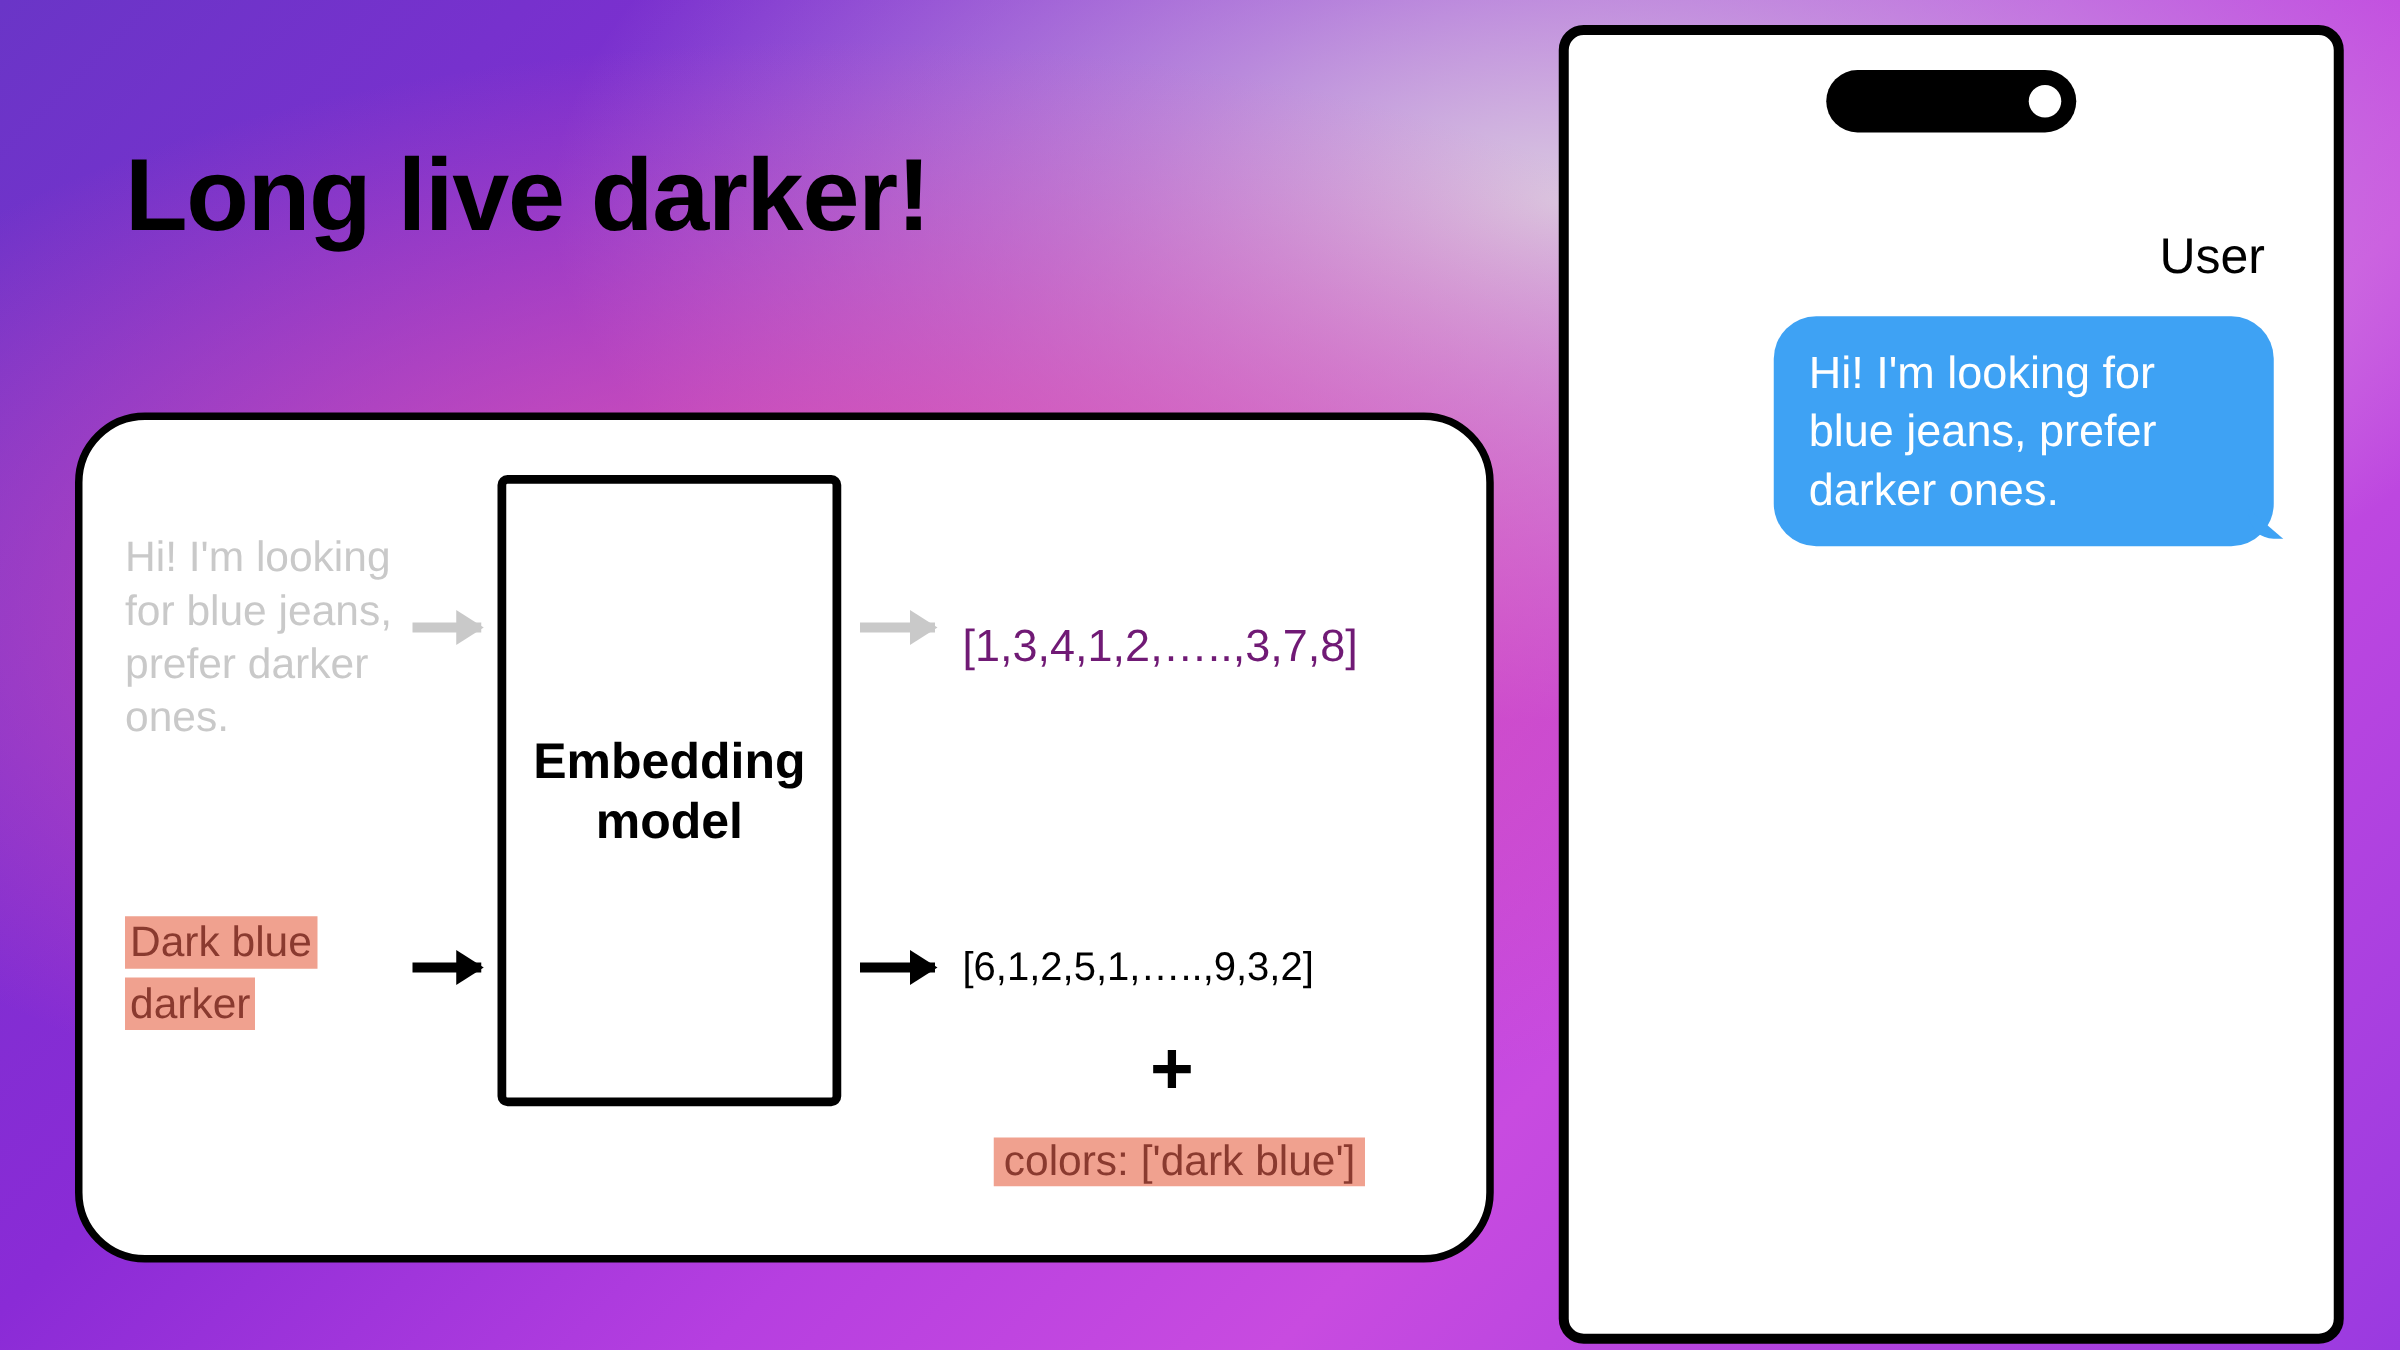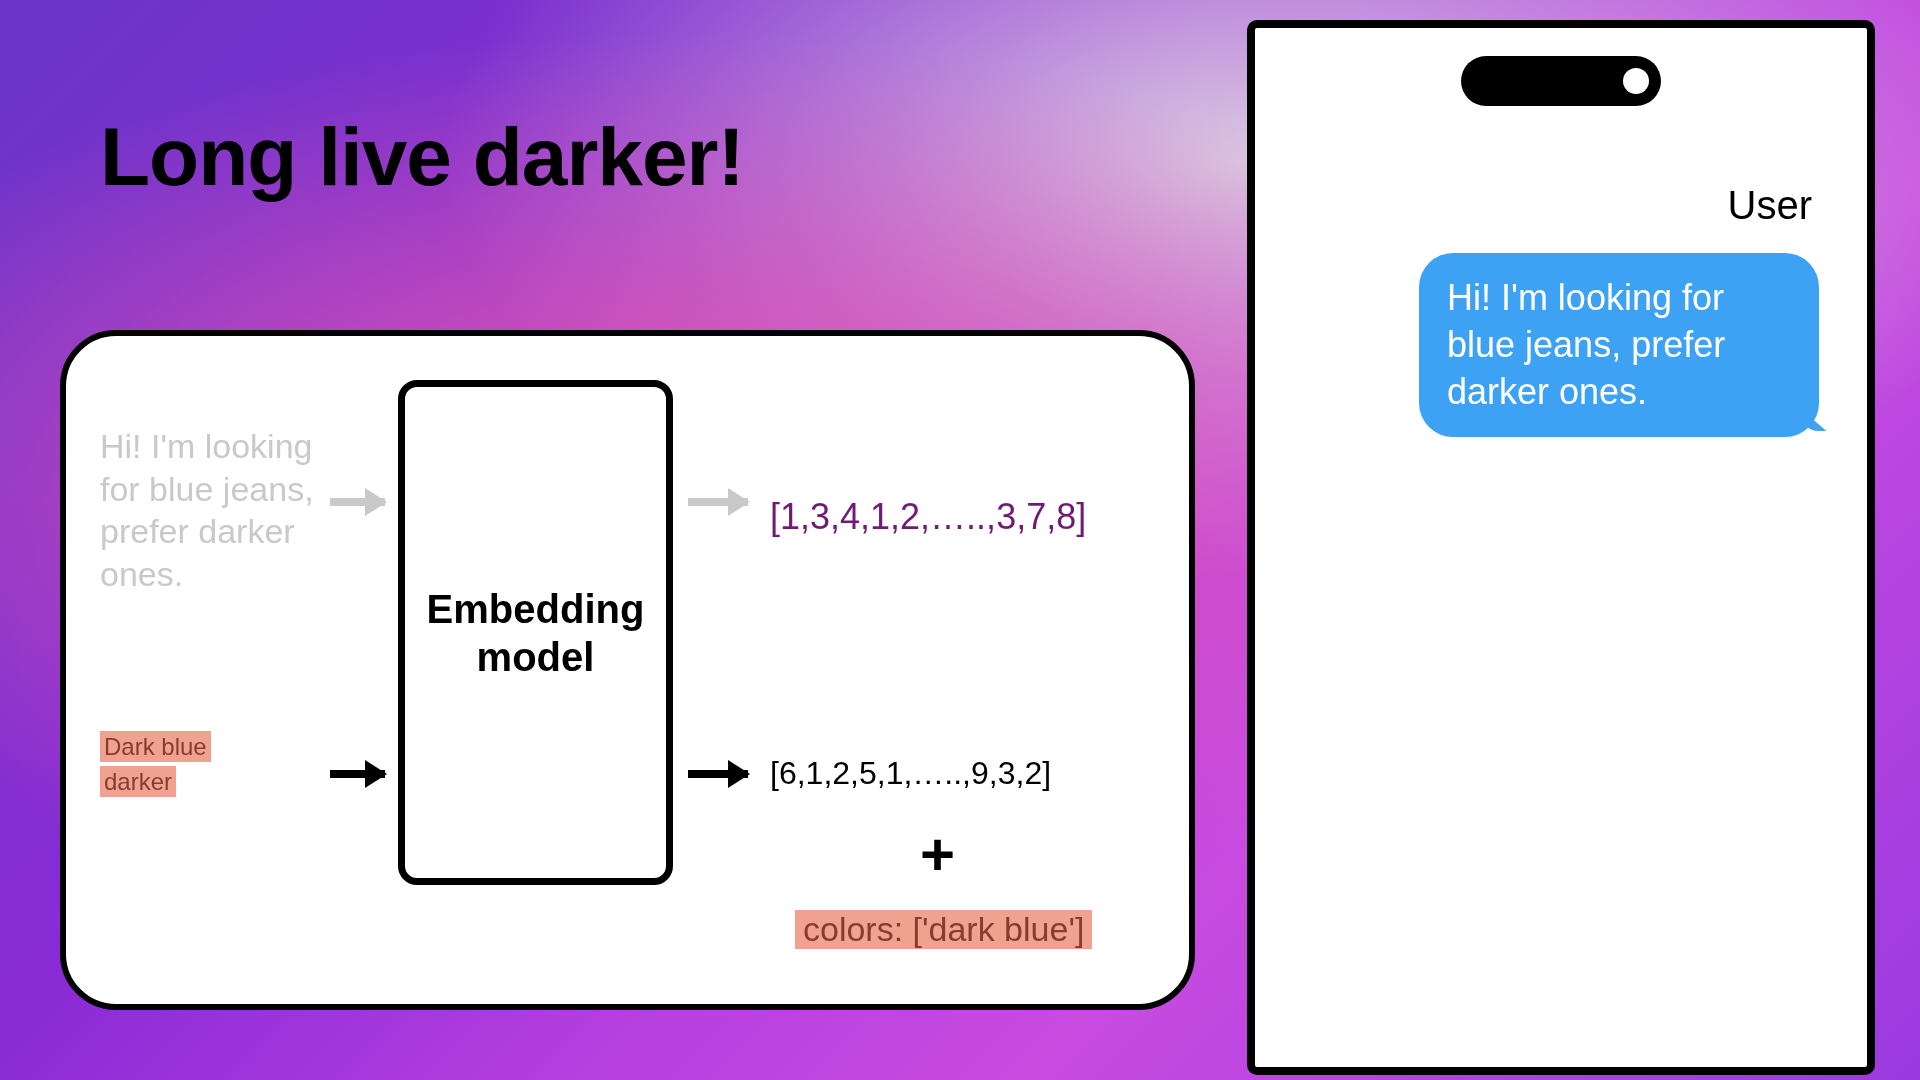--- a/index.html
+++ b/index.html
@@ -14,31 +14,31 @@
   .title {
     position: absolute; left: 100px; top: 110px;
     font-size: 82px; font-weight: 700; letter-spacing: -1px; color: #000;
   }
   .card {
     position: absolute; left: 60px; top: 330px; width: 1135px; height: 680px;
     background: #fff; border: 6px solid #000; border-radius: 56px;
   }
   .emb-box {
     position: absolute; left: 398px; top: 380px; width: 275px; height: 505px;
-    background: #fff; border: 7px solid #000; border-radius: 19px;
+    background: #fff; border: 7px solid #000; border-radius: 8px;
     display: flex; align-items: center; justify-content: center; text-align: center;
     font-size: 40px; font-weight: 700; line-height: 1.2;
   }
   .faded-text {
     position: absolute; left: 100px; top: 425px; width: 255px;
     color: #c9c9c9; font-size: 34px; line-height: 1.25; font-weight: 400;
   }
   .hl-text {
     position: absolute; left: 100px; top: 730px; width: 220px;
-    font-size: 24px; color: #8a3a2f; line-height: 1.45;
+    font-size: 34px; color: #8a3a2f; line-height: 1.45;
   }
   .hl-text span { background: #f0a18f; padding: 2px 4px; }
   .vec-faded {
     position: absolute; left: 770px; top: 496px;
     color: #701a75; font-size: 36px; font-weight: 400;
   }
   .vec-dark {
     position: absolute; left: 770px; top: 755px;
     color: #000; font-size: 32px; font-weight: 400;
   }
@@ -55,21 +55,21 @@
     content: ""; position: absolute; right: -2px; top: 50%; transform: translateY(-50%);
     border-left: 22px solid currentColor; border-top: 14px solid transparent; border-bottom: 14px solid transparent;
   }
   .arrow-faded-in  { left: 330px; top: 498px; width: 55px; color: #c9c9c9; }
   .arrow-faded-out { left: 688px; top: 498px; width: 60px; color: #c9c9c9; }
   .arrow-dark-in   { left: 330px; top: 770px; width: 55px; color: #000; }
   .arrow-dark-out  { left: 688px; top: 770px; width: 60px; color: #000; }
 
   .phone {
     position: absolute; right: 45px; top: 20px; width: 628px; height: 1055px;
-    background: #fff; border: 8px solid #000; border-radius: 10px;
+    background: #fff; border: 8px solid #000; border-radius: 20px;
   }
   .notch {
     position: absolute; top: 28px; left: 50%; transform: translateX(-50%);
     width: 200px; height: 50px; background: #000; border-radius: 30px;
   }
   .notch::after {
     content: ""; position: absolute; right: 12px; top: 50%; transform: translateY(-50%);
     width: 26px; height: 26px; background: #fff; border-radius: 50%;
   }
   .user-label {

